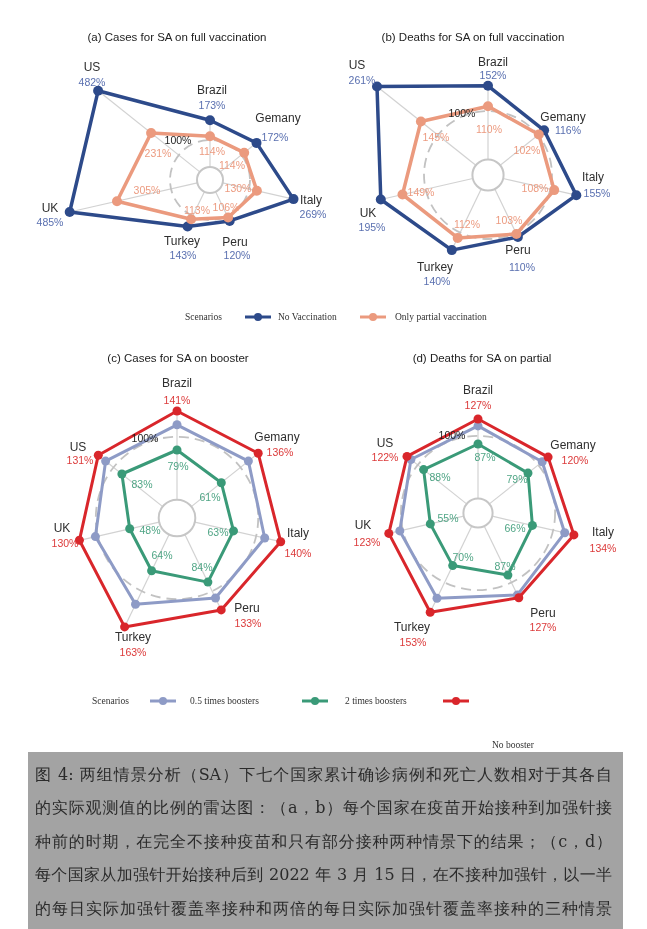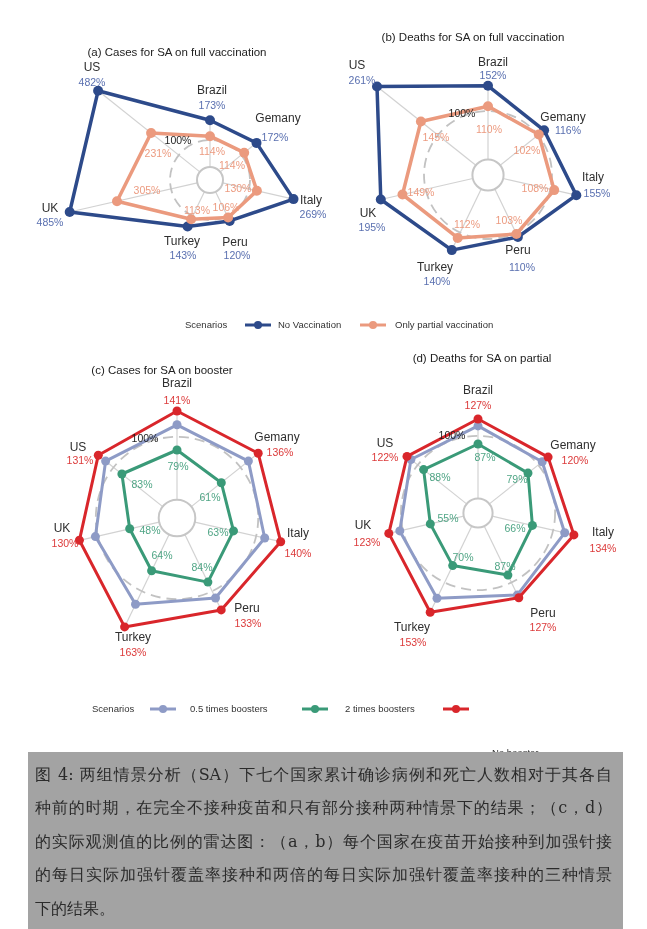--- a/index.html
+++ b/index.html
@@ -13,21 +13,21 @@
   #charts-svg .ref-ring { fill: none; stroke: #c2c2c2; stroke-width: 1.8; stroke-dasharray: 10 6; }
   #charts-svg .axis-label { font-family: "Liberation Sans", sans-serif; font-size: 12px; fill: #2f2f2f; }
   #charts-svg .value-label { font-family: "Liberation Sans", sans-serif; font-size: 10.5px; }
   #charts-svg .ref-label { font-family: "Liberation Sans", sans-serif; font-size: 10.5px; fill: #1e1e1e; }
 
   .chart-title {
     position: absolute; width: 300px; margin-left: -150px; text-align: center;
     font-size: 11.5px; line-height: 14px; color: #222; white-space: nowrap;
   }
   .legend { position: absolute; left: 0; height: 14px; width: 647px; font-size: 9.5px; color: #333; }
-  .legend > * { position: absolute; top: 16px; line-height: 14px; white-space: nowrap; }
+  .legend > * { position: absolute; top: 8px; line-height: 14px; white-space: nowrap; font-family: Liberation Serif, serif; }
   .swatch { width: 26px; height: 14px; display: block; }
   .swatch svg { display: block; }
 
   .caption {
     position: absolute; left: 28px; top: 752px; width: 595px; height: 196px;
     background: #a3a3a3;
   }
   .caption-lines { position: absolute; left: 7px; top: 6px; width: 577px; }
   .caption-line {
     height: 33.4px; line-height: 33.4px; font-size: 16px; color: #2b2b2b;
@@ -247,23 +247,23 @@
       <text x="478" y="405" text-anchor="middle" dominant-baseline="central" class="value-label" fill="#dc3a3a">127%</text>
       <text x="575" y="460" text-anchor="middle" dominant-baseline="central" class="value-label" fill="#dc3a3a">120%</text>
       <text x="603" y="548" text-anchor="middle" dominant-baseline="central" class="value-label" fill="#dc3a3a">134%</text>
       <text x="543" y="627" text-anchor="middle" dominant-baseline="central" class="value-label" fill="#dc3a3a">127%</text>
       <text x="413" y="642" text-anchor="middle" dominant-baseline="central" class="value-label" fill="#dc3a3a">153%</text>
       <text x="367" y="542" text-anchor="middle" dominant-baseline="central" class="value-label" fill="#dc3a3a">123%</text>
       <text x="385" y="457" text-anchor="middle" dominant-baseline="central" class="value-label" fill="#dc3a3a">122%</text>
     </g>
   </svg>
 
-<div class="chart-title" style="left:177px; top:30px;margin-top:15px;">(a) Cases for SA on full vaccination</div>
+<div class="chart-title" style="left:177px; top:30px;">(a) Cases for SA on full vaccination</div>
 <div class="chart-title" style="left:473px; top:30px;">(b) Deaths for SA on full vaccination</div>
-<div class="chart-title" style="left:162px; top:351px;margin-top:12px;">(c) Cases for SA on booster</div>
+<div class="chart-title" style="left:178px; top:351px;">(c) Cases for SA on booster</div>
 <div class="chart-title" style="left:482px; top:351px;">(d) Deaths for SA on partial</div>
 
 <div class="legend" style="top:302px;">
   <span style="left:185px;">Scenarios</span>
   <span class="swatch" style="left: 245px; color: rgb(45, 74, 138);">
     <svg width="26" height="14">
         <line x1="0" y1="7" x2="26" y2="7" stroke="currentColor" stroke-width="3"></line>
         <circle cx="13" cy="7" r="4" fill="currentColor"></circle>
       </svg>
   </span>
@@ -298,18 +298,19 @@
         <line x1="0" y1="7" x2="26" y2="7" stroke="currentColor" stroke-width="3"></line>
         <circle cx="13" cy="7" r="4" fill="currentColor"></circle>
       </svg>
   </span>
   <span style="left:492px;margin-top:44px;">No booster</span>
 </div>
 
 <div class="caption">
   <div class="caption-lines">
     <div class="caption-line">图 4: 两组情景分析（SA）下七个国家累计确诊病例和死亡人数相对于其各自</div>
+    <div class="caption-line">的实际观测值的比例的雷达图：（a，b）每个国家在疫苗开始接种到加强针接</div>
     <div class="caption-line">种前的时期，在完全不接种疫苗和只有部分接种两种情景下的结果；（c，d）</div>
-    <div class="caption-line">的实际观测值的比例的雷达图：（a，b）每个国家在疫苗开始接种到加强针接</div>
+    <div class="caption-line">每个国家从加强针开始接种后到 2022 年 3 月 15 日，在不接种加强针，以一半</div>
     <div class="caption-line">的每日实际加强针覆盖率接种和两倍的每日实际加强针覆盖率接种的三种情景</div>
     <div class="caption-line last">下的结果。</div>
   </div>
 </div>
 
 </body></html>

